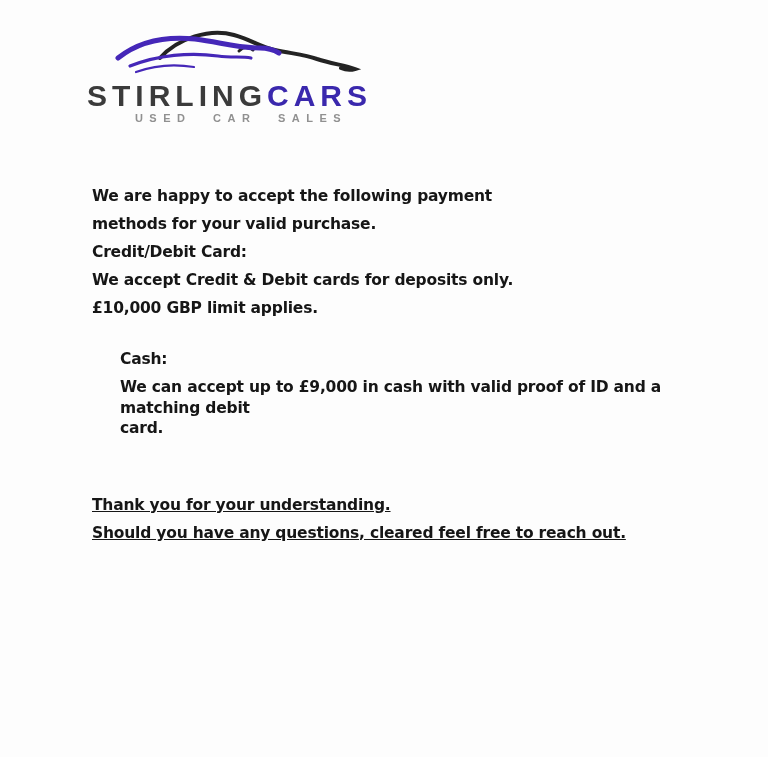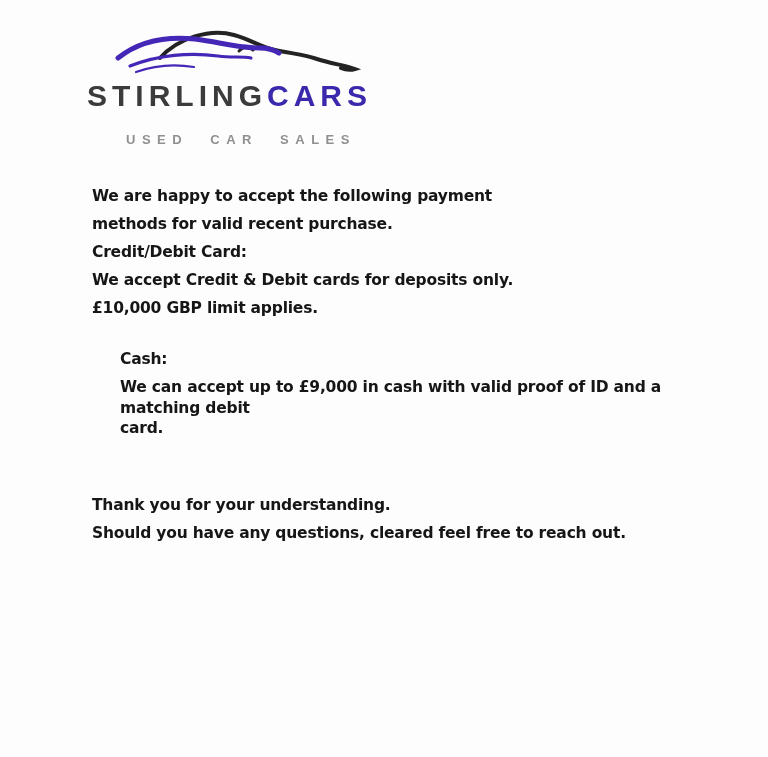--- a/index.html
+++ b/index.html
@@ -34,23 +34,23 @@
     white-space: nowrap;
     line-height: 1.05;
     text-align: left;
     margin-left: 2px;
   }
   .wordmark .accent {
     color: #3a28ad;
     font-weight: 700;
   }
   .tagline {
-    margin-top: 20px;
+    margin-top: 0;
     font-family: "Liberation Sans", sans-serif;
-    font-size: 13px;
+    font-size: 11px;
     font-weight: 700;
     letter-spacing: 6.5px;
     word-spacing: 12px;
     color: #909090;
     white-space: nowrap;
     padding-left: 10px;
   }
 
   
   .content {
@@ -63,21 +63,21 @@
     font-size: 15.5px;
     letter-spacing: -0.2px;
   }
   .content p {
     margin: 0 0 7.5px 0;
     line-height: 1.32;
   }
   .content p.tight { margin-bottom: 0; }
   .sec-cash    { margin-top: 31px; margin-left: 28px; }
   .sec-bank    { margin-top: 24px; }
-  .closing     { margin-top: 56px; }
+  .closing     { margin-top: 56px; text-decoration: underline; }
 </style>
 </head>
 <body>
 
 <div class="page">
 
   <header class="logo">
     <svg class="car-art" width="280" height="52" viewBox="0 0 280 52" fill="none" xmlns="http://www.w3.org/2000/svg">
 
       <path d="M 50 30 C 68 10 100 0 124 7 C 142 12 150 19 165 22 C 185 26 196 27 207 31 C 222 36 235 37 245 41 Q 238 43 231 40" stroke="#232323" stroke-width="4" stroke-linecap="round" fill="none"></path>
@@ -89,21 +89,21 @@
       <path d="M 26 44 C 48 36 66 36 84 39" stroke="#4527b8" stroke-width="2.2" stroke-linecap="round" fill="none"></path>
     </svg>
     <div class="wordmark"><span>STIRLING</span><span class="accent">CARS</span>
     </div>
     <div class="tagline">USED CAR SALES</div>
   </header>
 
   <main class="content">
 
     <p>We are happy to accept the following payment</p>
-    <p>methods for valid recent purchase.</p>
+    <p>methods for your valid purchase.</p>
 
     <section class="sec-card">
       <p>Credit/Debit Card:</p>
       <p>We accept Credit &amp; Debit cards for deposits only.</p>
       <p>£10,000 GBP limit applies.</p>
     </section>
 
     <section class="sec-cash">
       <p>Cash:</p>
       <p class="tight">We can accept up to £9,000 in cash with valid proof of ID and a matching debit</p>

